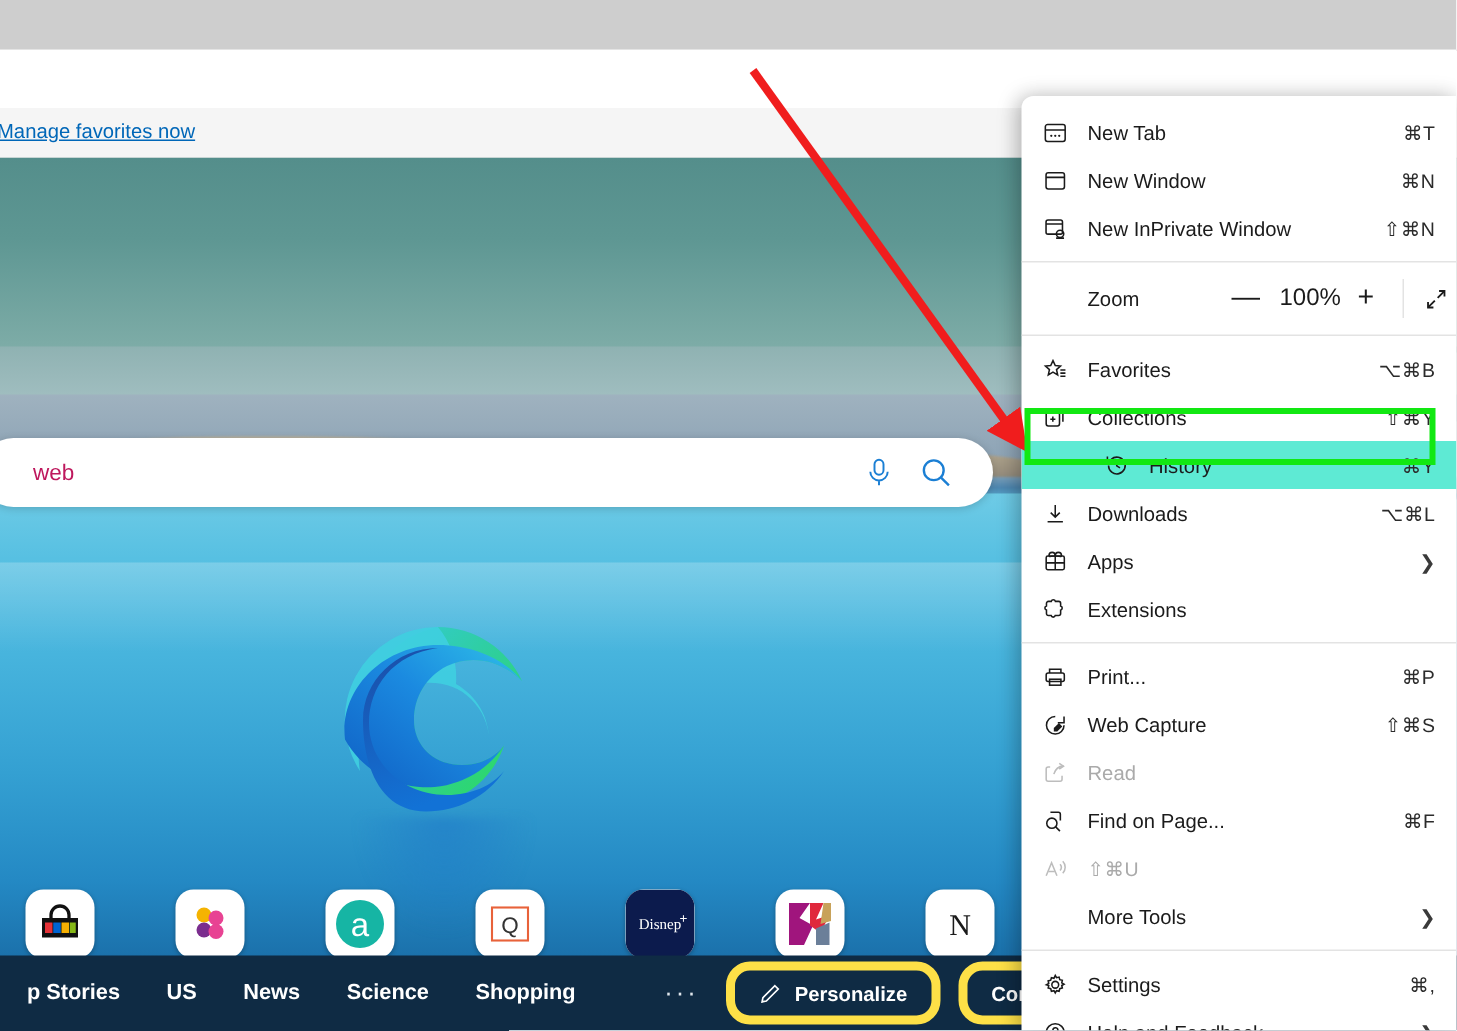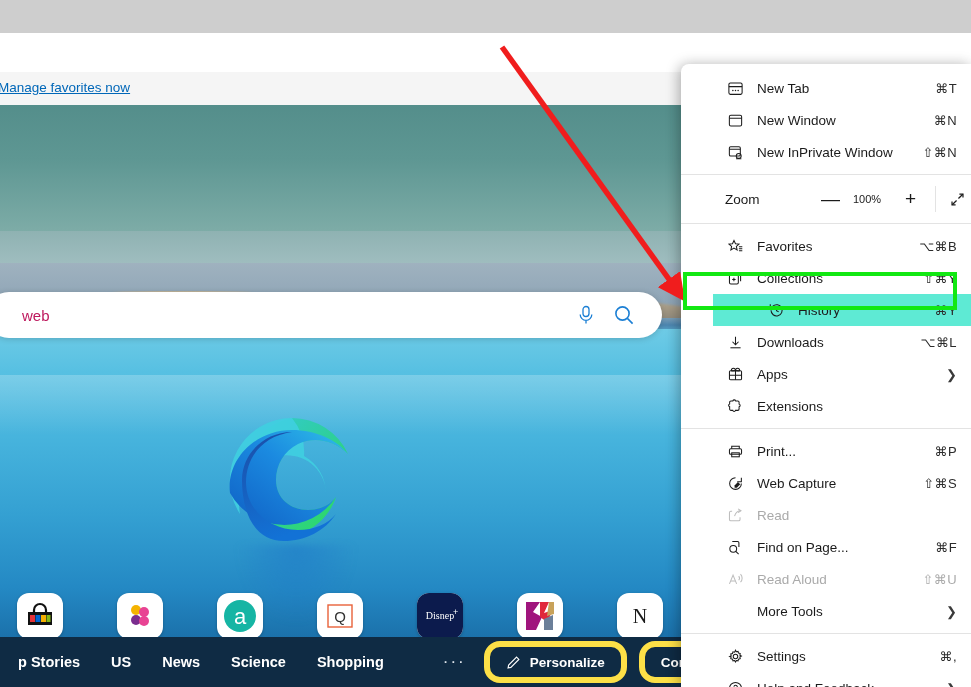--- a/index.html
+++ b/index.html
@@ -153,41 +153,40 @@
   
   #settings-menu{
     position:absolute;left:681px;top:64px;width:290px;height:623px;
     background:#ffffff;border-radius:8px 0 0 0;
     box-shadow:-3px 0 14px rgba(0,0,0,0.18), 0 3px 14px rgba(0,0,0,0.16);
     overflow:hidden;
   }
   .menu-item{
     position:relative;height:32px;display:flex;align-items:center;
     padding:0 14px 0 0;
-    margin-left:32px;
   }
   .mi-icon{
     width:44px;min-width:44px;display:flex;align-items:center;justify-content:center;
     color:#1b1b1b;
   }
   .mi-label{flex:1;font-size:13.5px;color:#1b1b1b;white-space:nowrap;}
   .mi-accel{font-size:13px;color:#2b2b2b;white-space:nowrap;letter-spacing:0.4px;}
   .mi-chevron{color:#3a3a3a;font-size:13px;display:flex;align-items:center;}
   .menu-item.disabled .mi-label,
   .menu-item.disabled .mi-accel{color:#aaaaaa;}
   .menu-item.disabled .mi-icon{color:#bdbdbd;}
   .menu-item.highlighted{background:#5eead4;padding-left:41px;}
   .menu-sep{height:1px;background:#e3e3e3;margin:6px 0;}
 
   
   #zoom-row{height:36px;display:flex;align-items:center;position:relative;}
   #zoom-label{width:44px;min-width:44px;}
   #zoom-text{font-size:13.5px;color:#1b1b1b;margin-left:0;}
   #zoom-minus{position:absolute;left:140px;font-size:19px;color:#1b1b1b;}
-  #zoom-level{position:absolute;left:172px;font-size:11px;color:#1b1b1b;}
+  #zoom-level{position:absolute;left:172px;font-size:16px;color:#1b1b1b;}
   #zoom-plus{position:absolute;left:224px;font-size:19px;color:#1b1b1b;}
   #zoom-divider{position:absolute;left:254px;top:5px;width:1px;height:26px;background:#e3e3e3;}
   #zoom-fullscreen{position:absolute;left:268px;display:flex;align-items:center;}
 
   
   #annotations{position:absolute;left:0;top:0;width:971px;height:687px;pointer-events:none;}
   #green-box{
     position:absolute;left:683px;top:272px;width:274px;height:38px;
     border:4px solid #12e812;box-sizing:border-box;
   }
@@ -584,21 +583,20 @@
     </div>
 
     <div class="menu-item disabled">
       <span class="mi-icon">
         <svg width="17" height="17" viewBox="0 0 18 18" fill="none" stroke="currentColor" stroke-width="1.1">
           <path d="M2.6 13.6L6.4 4.4l3.8 9.2"></path>
             <path d="M4.1 10.6h4.6"></path>
           <path d="M12.4 5.4a3.4 3.4 0 0 1 0 4.4M14.3 3.4a6 6 0 0 1 0 8.4"></path>
         </svg>
       </span>
-      <span class="mi-label">Read Aloud</span>
       <span class="mi-accel">⇧⌘U</span>
     </div>
 
     <div class="menu-item">
       <span class="mi-icon"></span>
       <span class="mi-label">More Tools</span>
       <span class="mi-chevron">❯</span>
     </div>
 
     <div class="menu-sep"></div>

